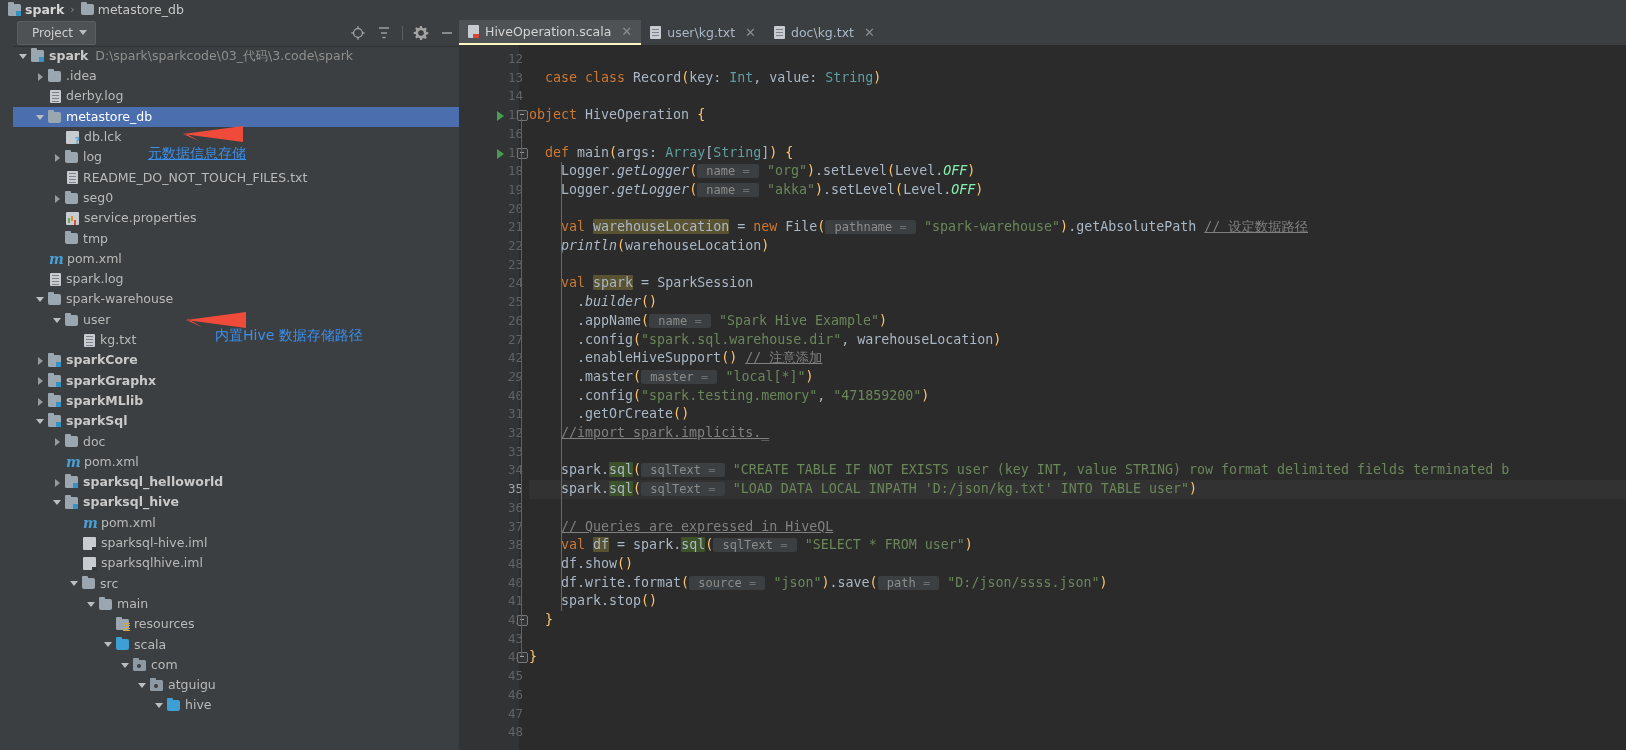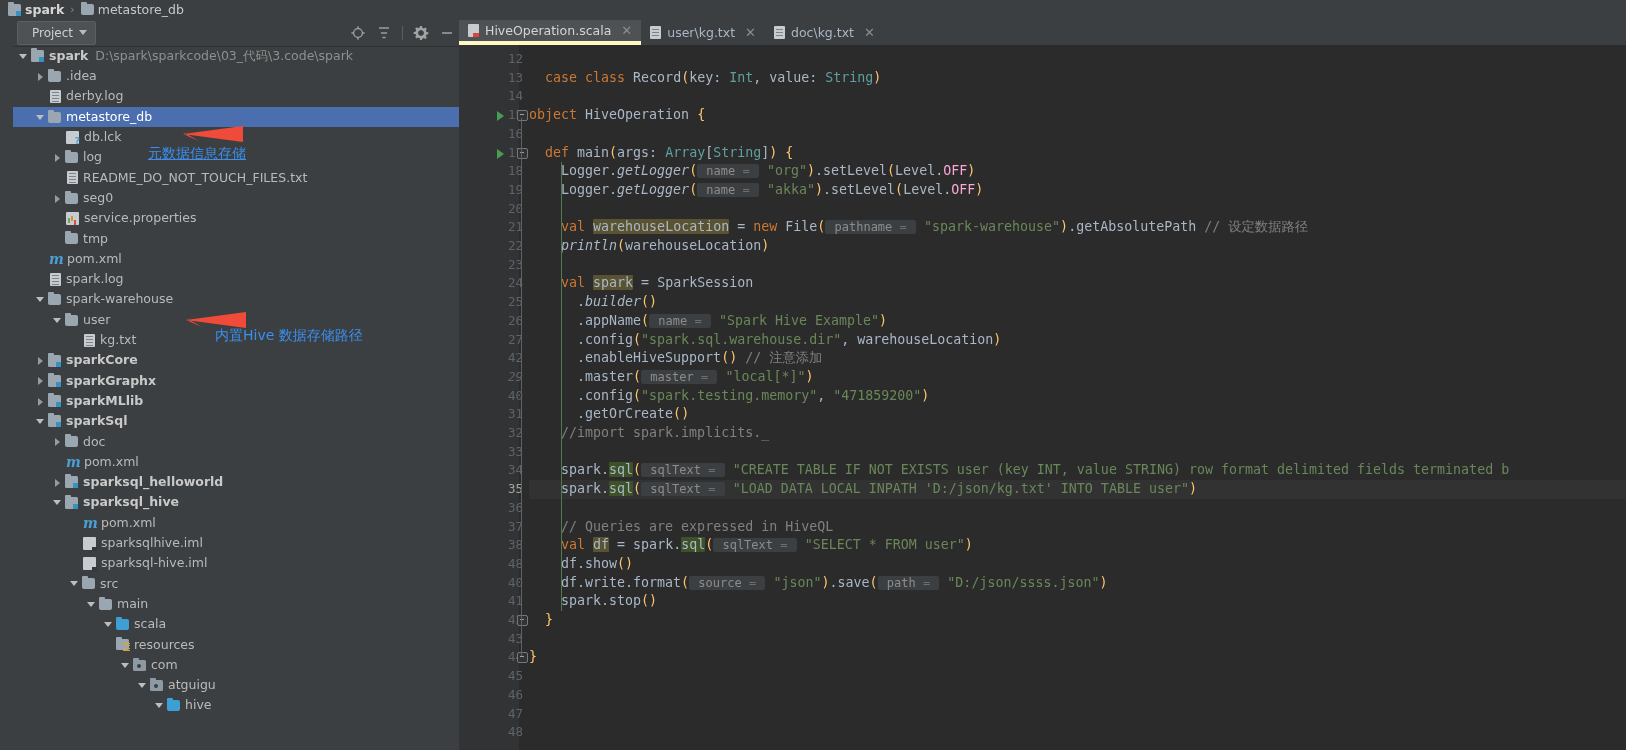--- a/index.html
+++ b/index.html
@@ -138,21 +138,21 @@
     background:#2b2b2b;
   }
   .tabbar{
     position:absolute;left:0;top:0;width:1167px;height:26px;
     background:#3c3f41;display:flex;align-items:flex-end;
   }
   .etab{
     height:25px;display:flex;align-items:center;gap:6px;padding:0 9px;
     font-size:12.5px;color:#a9b7c6;box-sizing:border-box;
   }
-  .etab.active{background:#4e5254;border-bottom:4px solid #fef9c3;color:#d4d4d4;}
+  .etab.active{background:#4e5254;border-bottom:2px solid #fef9c3;color:#d4d4d4;}
   .etab .close{color:#8c8c8c;font-size:13px;margin-left:4px;}
   .ic-scala{width:11px;height:13px;background:#c7ccd1;border-radius:1px;position:relative;}
   .ic-scala::after{content:"";position:absolute;right:0;bottom:0;width:6px;height:4px;background:#d9453d;}
   .ic-file{width:11px;height:13px;background:#c7ccd1;border-radius:1px;position:relative;}
   .ic-file::after{content:"";position:absolute;left:2px;top:3px;width:7px;height:1px;background:#7c8287;
     box-shadow:0 3px 0 0 #7c8287,0 6px 0 0 #7c8287;}
 
   .gutter{
     position:absolute;left:0;top:26px;width:60px;height:705px;background:#313335;
   }
@@ -176,29 +176,29 @@
     font-size:13.3px;line-height:18.7px;white-space:pre;overflow:hidden;
     color:#a9b7c6;
   }
   .cl{position:absolute;left:0;white-space:pre;}
   .cur-line-bg{position:absolute;left:60px;width:1107px;height:18.7px;background:#323232;}
   .indent-guide{position:absolute;width:1px;background:#4b5059;}
   .indent-guide.g{background:#4f7a4f;}
 
   .k{color:#cc7832;}          
   .s{color:#6a8759;}          
-  .c{color:#808080;}          
+  .c{color:#808080;text-decoration:underline;}          
   .t{color:#5f9fa0;}          
   .fn{color:#ffc66d;}         
   .idf{color:#a9b7c6;}
   .it{font-style:italic;}
   .hint{background:#3c3f41;color:#8c8c8c;border-radius:2px;padding:0 2px;font-size:12px;}
   .hl{background:#595332;border-radius:1px;}
   .hl2{background:#3d5229;border-radius:1px;}
-  .pm{color:#f9a8d4;}
+  .pm{color:#86efac;font-style:italic;}
 </style>
 </head>
 <body>
 
 <div class="app">
 
   <div class="navbar">
     <div class="nav-item bold">
       <span class="ic f-mod" style="width:13px;height:12px;display:inline-block;position:relative;"></span>
       <span class="lbl">spark</span>
@@ -375,46 +375,46 @@
           <span class="nm b">sparksql_hive</span>
         </div>
         <div class="row" style="padding-left: 57px;">
           <span class="arrow"></span>
           <span class="ic f-xml" style="width: 14px; height: 14px;"></span>
           <span class="nm">pom.xml</span>
         </div>
         <div class="row" style="padding-left: 57px;">
           <span class="arrow"></span>
           <span class="ic f-iml" style="width: 13px; height: 13px;"></span>
+          <span class="nm">sparksql-hive.iml</span>
+        </div>
+        <div class="row" style="padding-left: 57px;">
+          <span class="arrow"></span>
+          <span class="ic f-iml" style="width: 13px; height: 13px;"></span>
           <span class="nm">sparksqlhive.iml</span>
         </div>
         <div class="row" style="padding-left: 57px;">
-          <span class="arrow"></span>
-          <span class="ic f-iml" style="width: 13px; height: 13px;"></span>
-          <span class="nm">sparksql-hive.iml</span>
-        </div>
-        <div class="row" style="padding-left: 57px;">
           <span class="arrow d"></span>
           <span class="ic f-folder" style="width: 13px; height: 11px;"></span>
           <span class="nm">src</span>
         </div>
         <div class="row" style="padding-left: 74px;">
           <span class="arrow d"></span>
           <span class="ic f-folder" style="width: 13px; height: 11px;"></span>
           <span class="nm">main</span>
+        </div>
+        <div class="row" style="padding-left: 91px;">
+          <span class="arrow"></span>
+          <span class="ic f-res" style="width: 13px; height: 11px;"></span>
+          <span class="nm">resources</span>
         </div>
         <div class="row" style="padding-left: 91px;">
           <span class="arrow d"></span>
           <span class="ic f-src" style="width: 13px; height: 11px;"></span>
           <span class="nm">scala</span>
-        </div>
-        <div class="row" style="padding-left: 91px;">
-          <span class="arrow"></span>
-          <span class="ic f-res" style="width: 13px; height: 11px;"></span>
-          <span class="nm">resources</span>
         </div>
         <div class="row" style="padding-left: 108px;">
           <span class="arrow d"></span>
           <span class="ic f-pkg" style="width: 13px; height: 11px;"></span>
           <span class="nm">com</span>
         </div>
         <div class="row" style="padding-left: 125px;">
           <span class="arrow d"></span>
           <span class="ic f-pkg" style="width: 13px; height: 11px;"></span>
           <span class="nm">atguigu</span>

